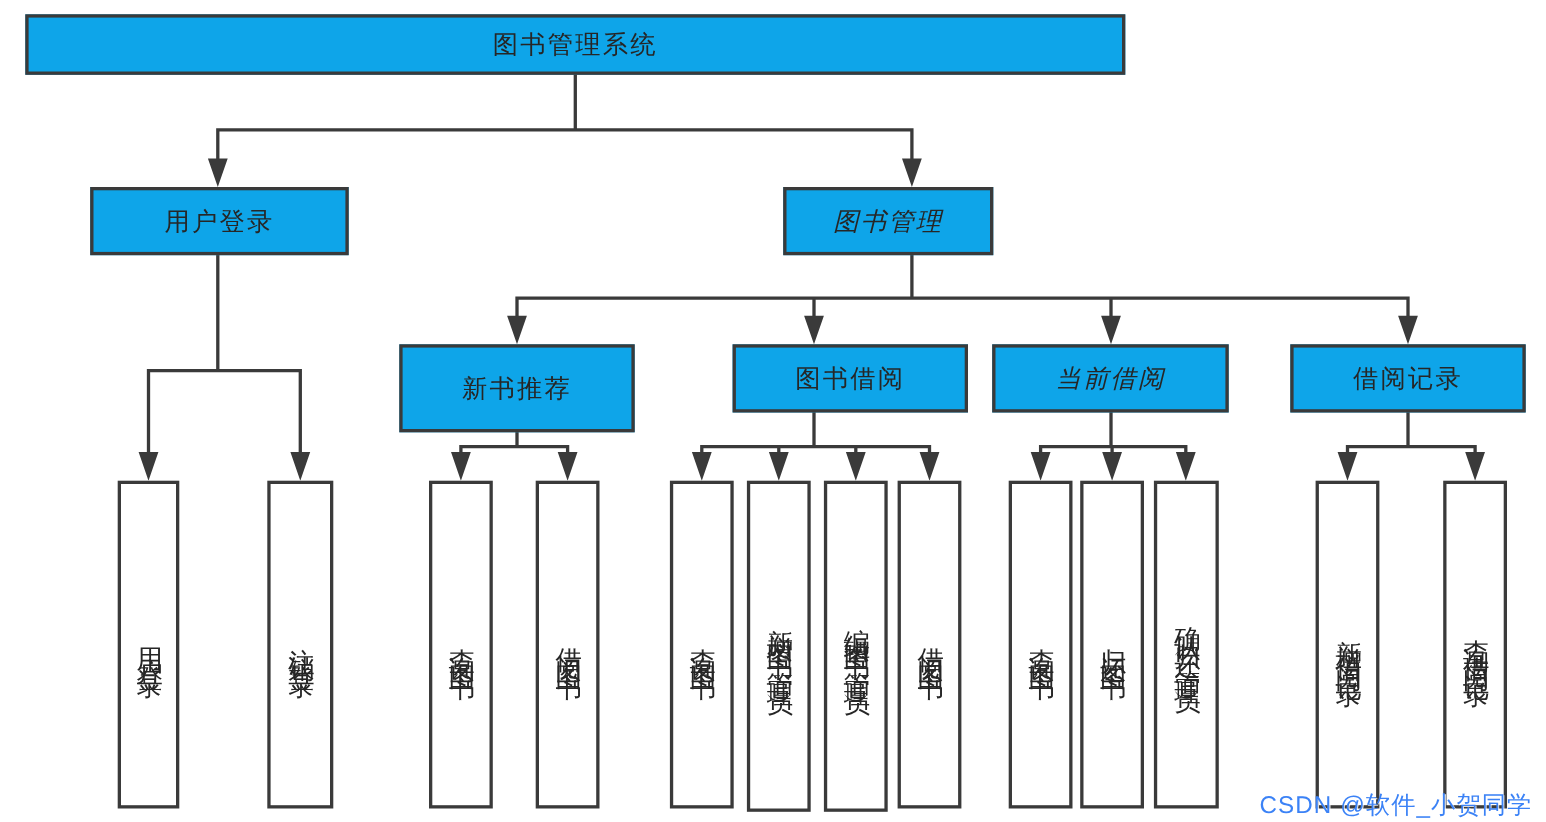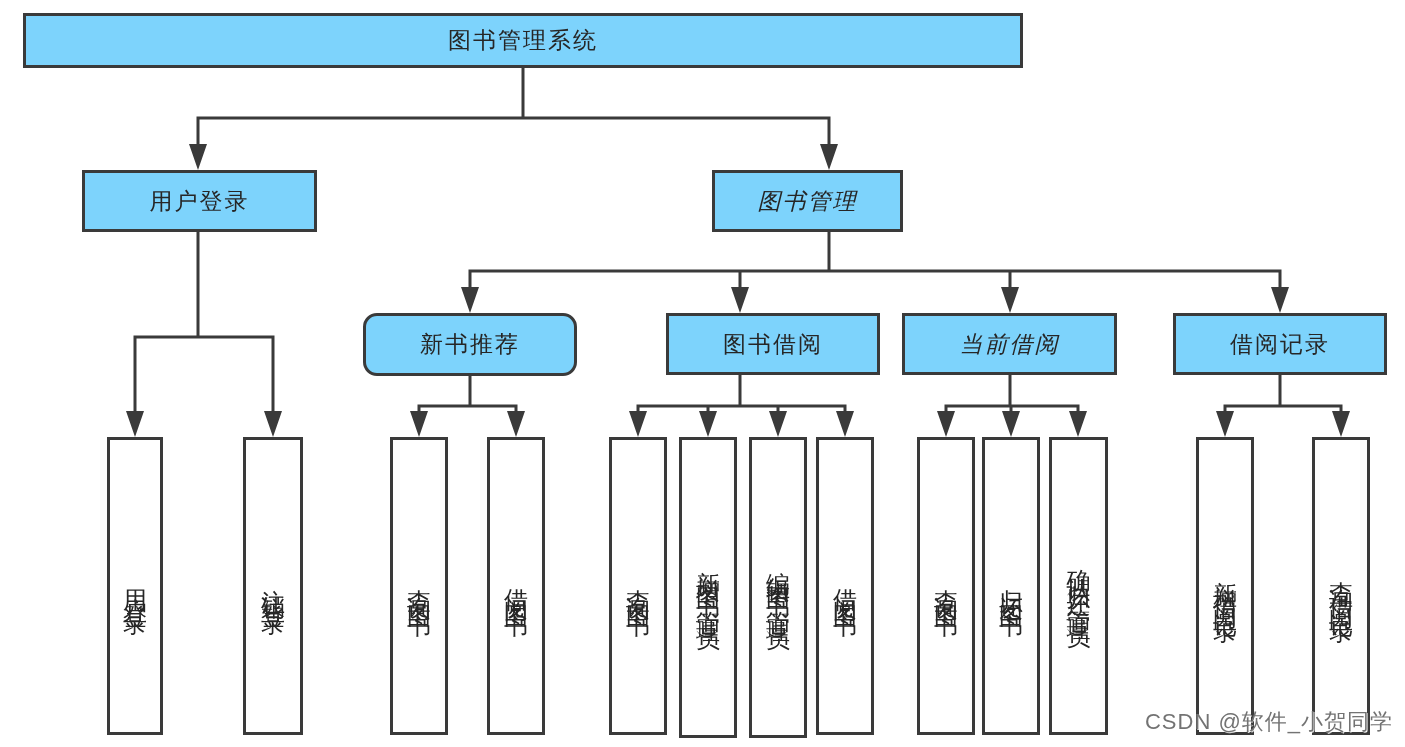--- a/index.html
+++ b/index.html
@@ -19,21 +19,21 @@
   }
   svg.connectors {
     position: absolute;
     left: 0; top: 0;
     width: 1405px;
     height: 747px;
     pointer-events: none;
   }
   .node {
     position: absolute;
-    background: #7dd3fc;
+    background: #0ea5e9;
     border: 3px solid #3a3a3a;
     box-sizing: border-box;
     display: flex;
     align-items: center;
     justify-content: center;
     color: #262626;
     font-size: 23px;
     letter-spacing: 2px;
     white-space: nowrap;
     z-index: 2;
@@ -52,23 +52,23 @@
     z-index: 2;
     writing-mode: vertical-rl;
     text-orientation: mixed;
     letter-spacing: 8px;
     line-height: 1;
     overflow: hidden;
   }
   .watermark {
     position: absolute;
     right: 12px;
-    bottom: 10px;
+    bottom: 0;
     font-size: 22px;
-    color: #737373;
+    color: #3b82f6;
     letter-spacing: 1px;
     z-index: 3;
     text-shadow: 1px 1px 0 rgba(255,255,255,0.8);
     pointer-events: none;
   }
 </style>
 </head>
 <body>
 
 <div class="stage">
@@ -128,21 +128,21 @@
          M1069 411 L1087 411 L1078 437 Z
          M1216 411 L1234 411 L1225 437 Z
          M1332 411 L1350 411 L1341 437 Z"></path>
   </svg>
 
   <div class="node" style="left:23px; top:13px; width:1000px; height:55px;">图书管理系统</div>
 
   <div class="node" style="left:82px; top:170px; width:235px; height:62px;">用户登录</div>
   <div class="node" style="left:712px; top:170px; width:191px; height:62px;font-style:italic;">图书管理</div>
 
-  <div class="node" style="left:363px; top:313px; width:214px; height:63px;border-radius:14px;">新书推荐</div>
+  <div class="node" style="left:363px; top:313px; width:214px; height:80px;">新书推荐</div>
   <div class="node" style="left:666px; top:313px; width:214px; height:62px;">图书借阅</div>
   <div class="node" style="left:902px; top:313px; width:215px; height:62px;font-style:italic;">当前借阅</div>
   <div class="node" style="left:1173px; top:313px; width:214px; height:62px;">借阅记录</div>
 
   <div class="vnode" style="left:107px; top:437px; width:56px; height:298px;">用户登录</div>
   <div class="vnode" style="left:243px; top:437px; width:60px; height:298px;">注销登录</div>
 
   <div class="vnode" style="left:390px; top:437px; width:58px; height:298px;">查询图书</div>
   <div class="vnode" style="left:487px; top:437px; width:58px; height:298px;">借阅图书</div>
 

